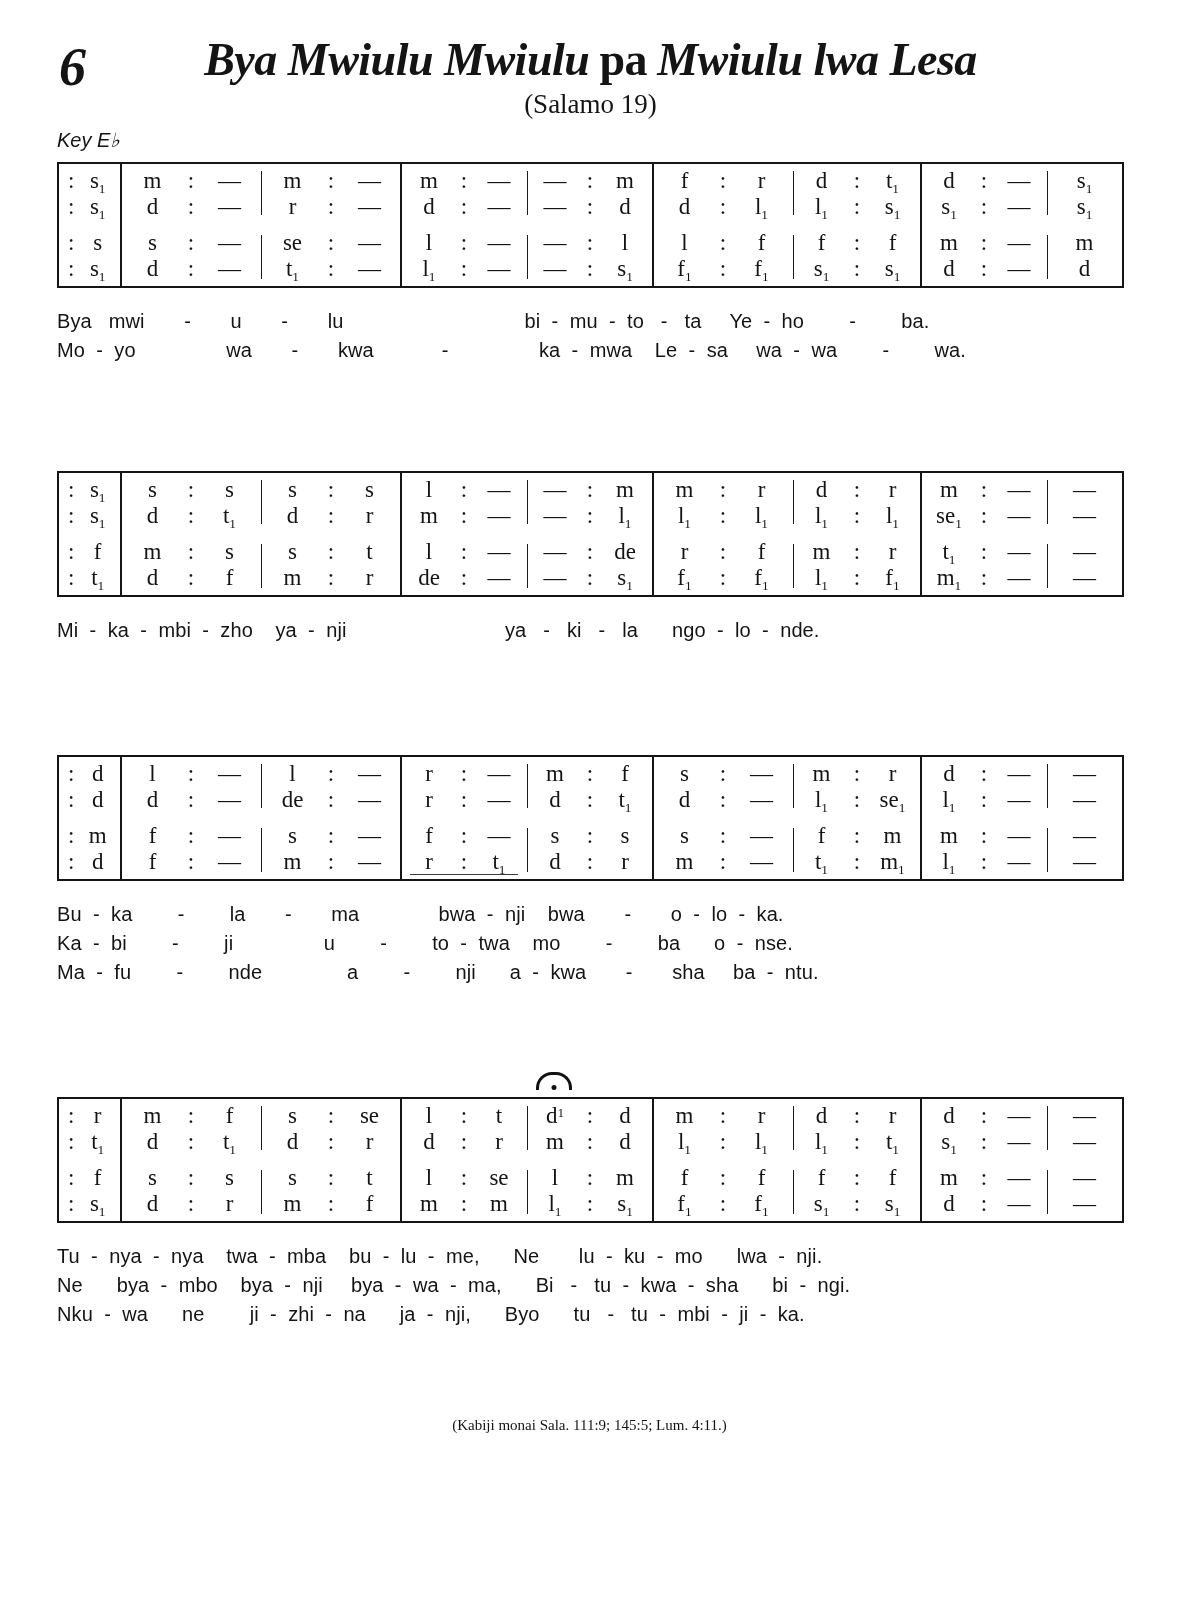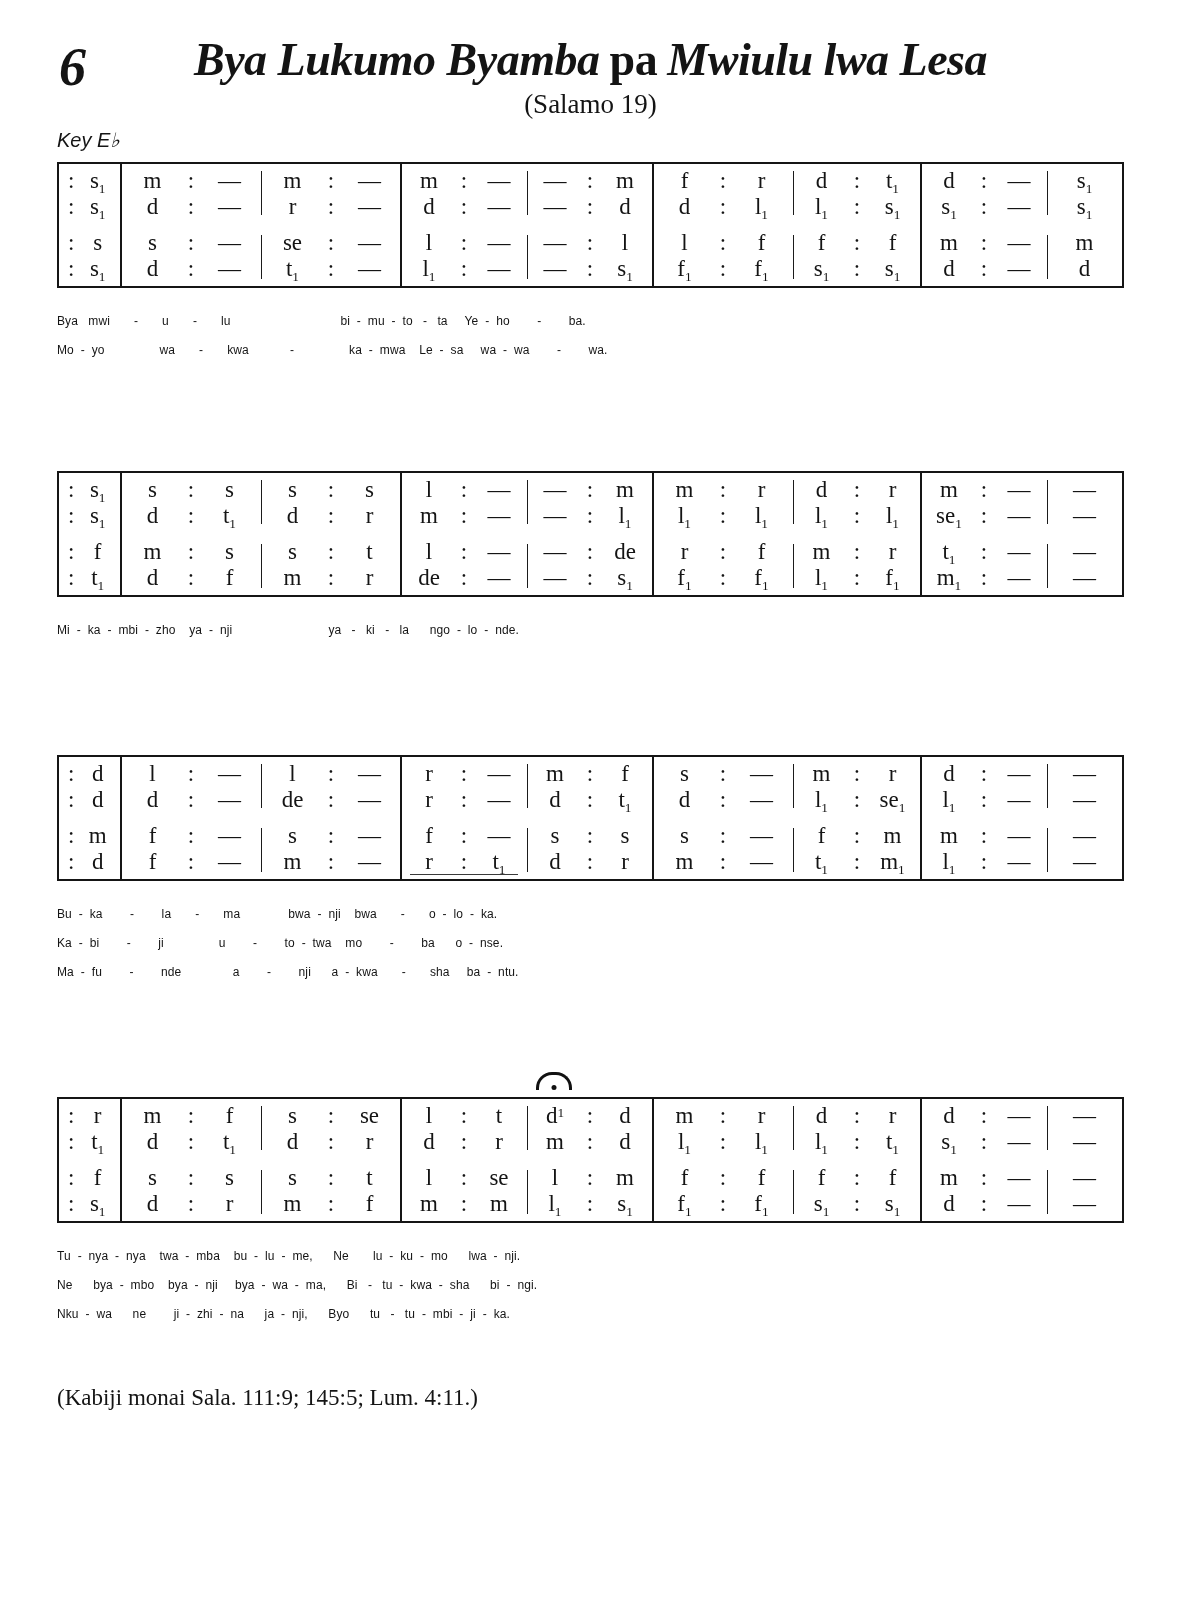--- a/index.html
+++ b/index.html
@@ -61,39 +61,39 @@
   }
   .fermata::after{
     content:"";position:absolute;left:50%;transform:translateX(-50%);
     bottom:0;width:5px;height:5px;border-radius:50%;background:#111;
   }
 
   
   .lyrics{margin-top:19px;}
   .lyric-line{
     white-space:pre;font-family:"Liberation Sans",sans-serif;
-    font-size:12px;line-height:29px;letter-spacing:0.1px;
+    font-size:20px;line-height:29px;letter-spacing:0.1px;
   }
 
   .mt-sys2{margin-top:106px;}
   .mt-sys3{margin-top:110px;}
   .mt-sys4{margin-top:110px;}
   .footer{
-    text-align:left;font-size:23px;margin-top:56px;padding-right:2px;
+    text-align:center;font-size:15px;margin-top:88px;padding-right:2px;
   }
 </style>
 </head>
 <body>
 
 <div class="page">
   <div class="content">
 
     <div class="header">
       <div class="hymn-number">6</div>
-      <div class="title"><span>Bya Lukumo Byamba</span><span class="roman">pa</span><span>Mwiulu lwa Lesa</span></div>
+      <div class="title"><span>Bya Mwiulu Mwiulu</span><span class="roman">pa</span><span>Mwiulu lwa Lesa</span></div>
       <div class="subtitle">(Salamo 19)</div>
       <div class="key-line">Key E♭</div>
     </div>
 
     <div class="system" style="margin-top:10px">
         <div class="note-row">
           <div class="cell cell-pickup">
             <span class="col">:</span>
             <span class="n">s<sub class="oct">1</sub></span>
           </div>

